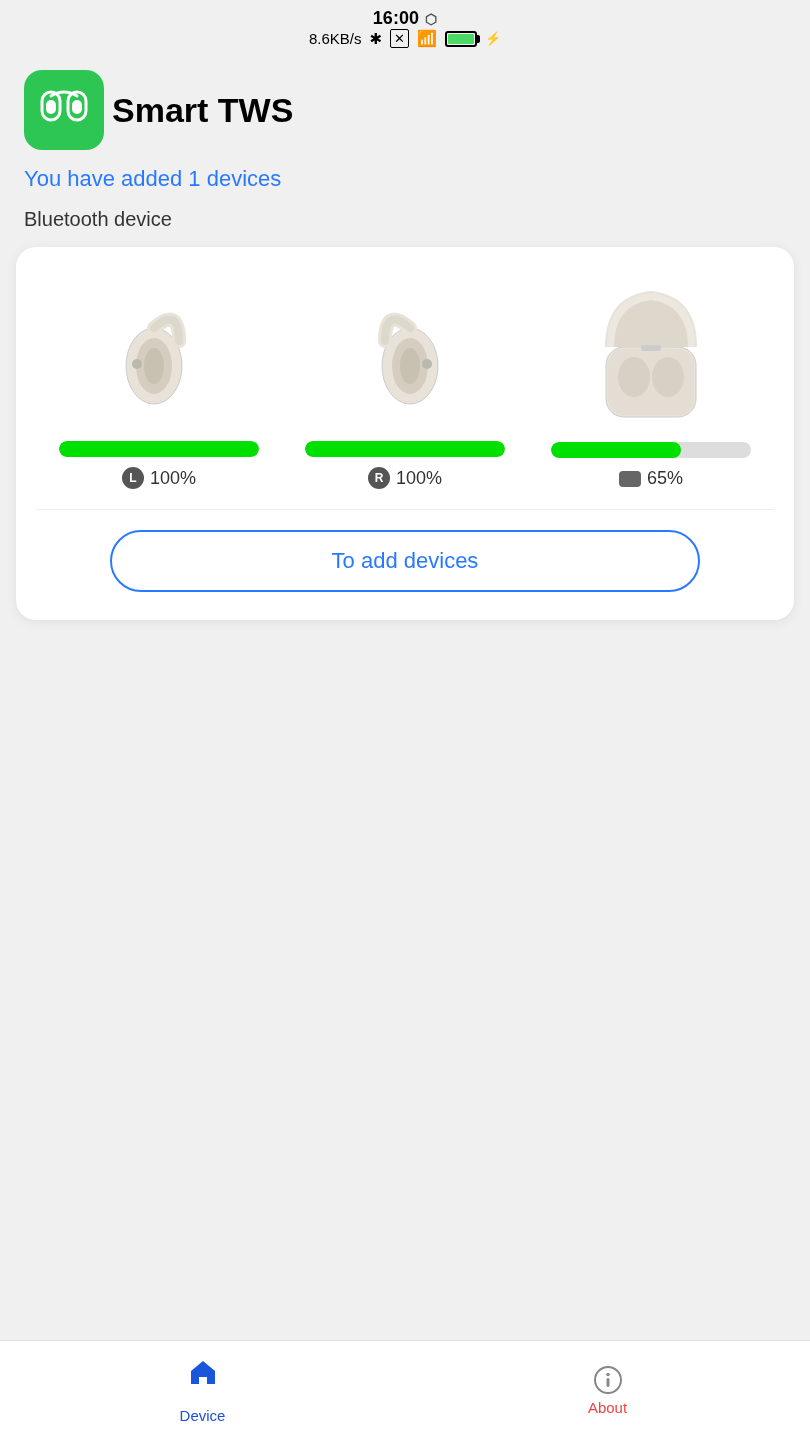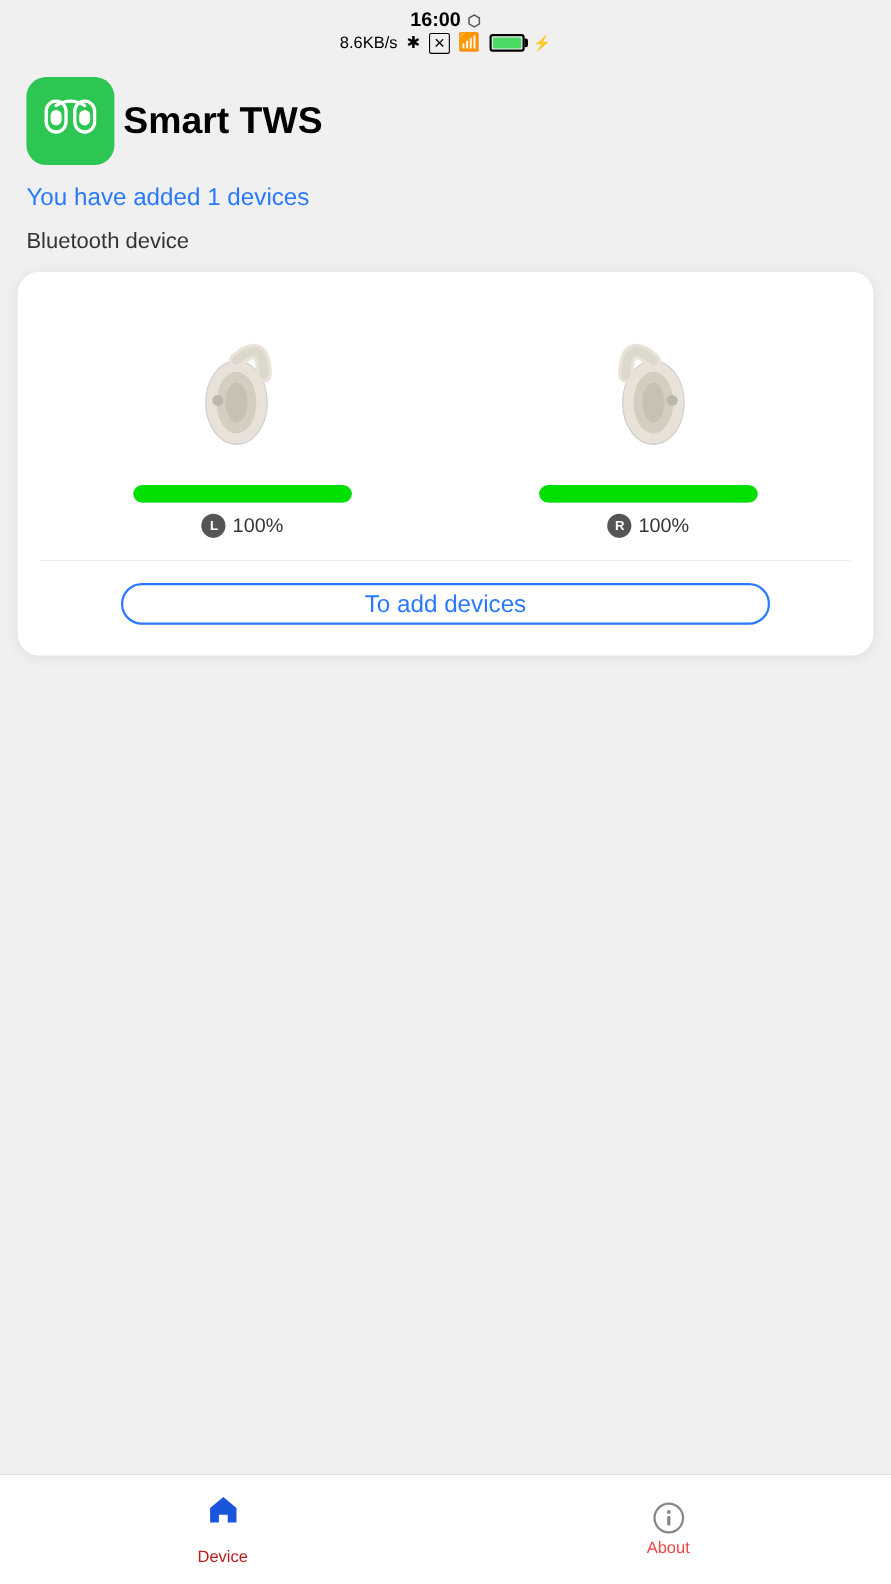--- a/index.html
+++ b/index.html
@@ -196,21 +196,21 @@
 
     
     .add-devices-btn {
       display: block;
       margin: 0 auto;
       border: 2px solid #2979ff;
       border-radius: 50px;
       background: #fff;
       color: #2979ff;
       font-size: 22px;
-      padding: 4px 80px;
+      padding: 16px 80px;
       cursor: pointer;
       width: 80%;
     }
 
     
     .spacer { flex: 1; }
 
     
     .bottom-nav {
       display: flex;
@@ -225,21 +225,21 @@
       display: flex;
       flex-direction: column;
       align-items: center;
       justify-content: center;
       gap: 4px;
       cursor: pointer;
     }
     .nav-label {
       font-size: 15px;
     }
-    .nav-label-active { color: #b91c1c; margin-top: 16px; }
+    .nav-label-active { color: #1d4ed8; margin-top: 16px; }
     .nav-label-inactive { color: #ef4444; text-align: right; }
 
     
     .wifi-icon { font-size: 16px; }
     
   </style>
 </head>
 <body>
 
 <div class="status-bar">
@@ -321,20 +321,46 @@
       </div>
       <div class="battery-bar-container">
         <div class="battery-bar-fill" style="width:100%;"></div>
       </div>
       <div class="battery-label">
         <div class="badge">R</div>
         <span>100%</span>
       </div>
     </div>
 
+    <div class="earbud-item">
+      <div class="earbud-svg-container">
+        <svg width="130" height="150" viewBox="0 0 130 150" fill="none" xmlns="http://www.w3.org/2000/svg">
+
+          <rect x="20" y="70" width="90" height="70" rx="18" fill="#e8e2d8" stroke="#ccc" stroke-width="1"></rect>
+
+          <path d="M20 70 Q20 20 65 15 Q110 20 110 70" stroke="#e8e2d8" stroke-width="2" fill="#ece8df"></path>
+
+          <path d="M28 70 Q28 28 65 23 Q102 28 102 70" fill="#ddd7cc"></path>
+
+          <rect x="22" y="72" width="86" height="66" rx="16" fill="#e0dbd0" opacity="0.6"></rect>
+
+          <ellipse cx="48" cy="100" rx="16" ry="20" fill="#d4cdc0" opacity="0.8"></ellipse>
+          <ellipse cx="82" cy="100" rx="16" ry="20" fill="#d4cdc0" opacity="0.8"></ellipse>
+
+          <rect x="55" y="68" width="20" height="6" rx="3" fill="#ccc"></rect>
+        </svg>
+      </div>
+      <div class="battery-bar-container">
+        <div class="battery-bar-fill" style="width:65%;"></div>
+      </div>
+      <div class="battery-label">
+        <div class="badge-case" style="background:#666; border-radius:4px; width:22px; height:16px;"></div>
+        <span>65%</span>
+      </div>
+    </div>
 
   </div>
 
   <div class="divider"></div>
 
   <button class="add-devices-btn">To add devices</button>
 </div>
 
 <div class="spacer"></div>
 

